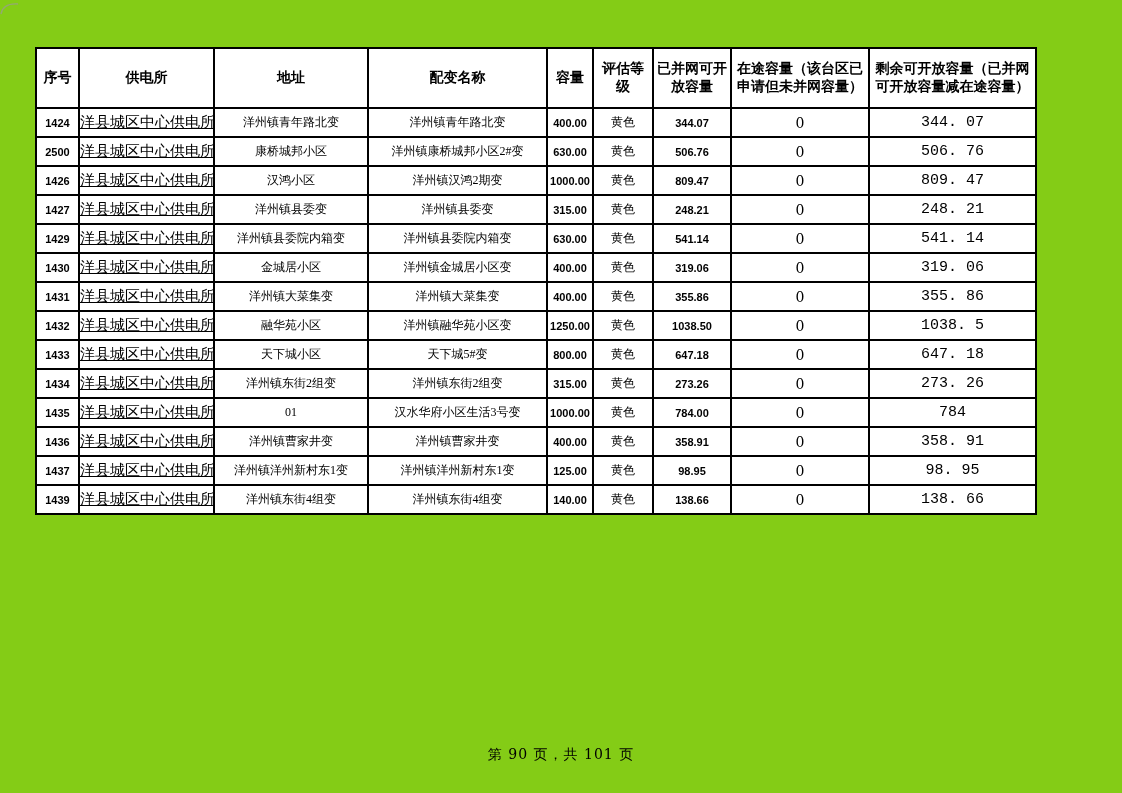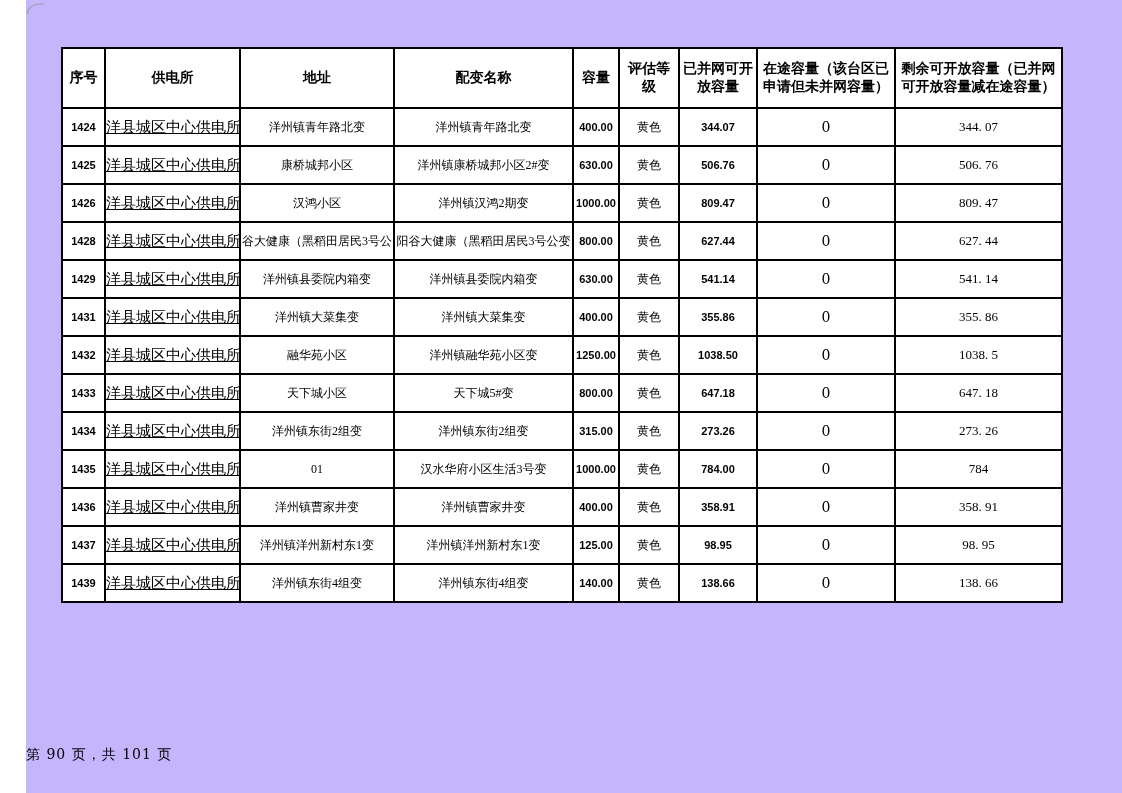--- a/index.html
+++ b/index.html
@@ -4,67 +4,68 @@
 <style>
   html, body { margin: 0; padding: 0; }
   body {
     width: 1122px; height: 793px;
     background: #ffffff;
     position: relative;
     overflow: hidden;
     color: #000;
     font-family: "Liberation Serif", serif;
   }
-  .page { position: absolute; inset: 0; background: #c4b5fd; margin-left: 26px; }
+  .page { position: absolute; inset: 0; background: #84cc16; }
 
   
   .corner-artifact { position: absolute; left: 0; top: 0; }
 
   table.cap-table {
     position: absolute;
     left: 35px; top: 47px;
     width: 1000px;
     border-collapse: collapse;
     table-layout: fixed;
     background: #fff;
   }
   .cap-table th, .cap-table td {
     border: 2px solid #000;
     text-align: center;
     vertical-align: middle;
     padding: 0;
     overflow: hidden;
   }
   .cap-table thead tr { height: 60px; }
-  .cap-table tbody tr { height: 38px; }
+  .cap-table tbody tr { height: 29px; }
   .cap-table th {
     font-family: "Liberation Serif", serif;
     font-weight: bold;
     font-size: 14px;
     line-height: 1.32;
     padding: 2px 3px;
     white-space: normal;
   }
   .cap-table td { white-space: nowrap; }
 
   td.c-seq, td.c-capacity, td.c-gridopen {
     font-family: "Liberation Sans", sans-serif;
     font-size: 11px;
     font-weight: 700;
   }
   td.c-station  { font-family: "Liberation Serif", serif; font-size: 15px; text-decoration: underline; }
   td.c-address, td.c-transformer { font-family: "Liberation Serif", serif; font-size: 12px; }
   td.c-grade    { font-family: "Liberation Serif", serif; font-size: 12px; text-align: center; }
   td.c-transit  { font-family: "DejaVu Serif", serif; font-size: 14px; }
-  td.c-remaining{ font-family: Liberation Serif, serif; font-size: 13px; }
+  td.c-remaining{ font-family: Liberation Mono, monospace; font-size: 15px; }
 
   .footer {
     position: absolute;
     left: 0; right: 0;
     top: 746px;
+    text-align: center;
     font-family: "DejaVu Serif", serif;
     font-size: 14px;
     letter-spacing: 1px;
     color: #000;
   }
 </style>
 </head>
 <body>
 
 <div class="page">
@@ -106,21 +107,21 @@
           <td class="c-address">洋州镇青年路北变</td>
           <td class="c-transformer">洋州镇青年路北变</td>
           <td class="c-capacity">400.00</td>
           <td class="c-grade">黄色</td>
           <td class="c-gridopen">344.07</td>
           <td class="c-transit">0</td>
           <td class="c-remaining">344. 07</td>
         </tr>
 
         <tr>
-          <td class="c-seq">1425</td>
+          <td class="c-seq">2500</td>
           <td class="c-station">洋县城区中心供电所</td>
           <td class="c-address">康桥城邦小区</td>
           <td class="c-transformer">洋州镇康桥城邦小区2#变</td>
           <td class="c-capacity">630.00</td>
           <td class="c-grade">黄色</td>
           <td class="c-gridopen">506.76</td>
           <td class="c-transit">0</td>
           <td class="c-remaining">506. 76</td>
         </tr>
 
@@ -129,45 +130,56 @@
           <td class="c-station">洋县城区中心供电所</td>
           <td class="c-address">汉鸿小区</td>
           <td class="c-transformer">洋州镇汉鸿2期变</td>
           <td class="c-capacity">1000.00</td>
           <td class="c-grade">黄色</td>
           <td class="c-gridopen">809.47</td>
           <td class="c-transit">0</td>
           <td class="c-remaining">809. 47</td>
         </tr>
 
-
-        <tr>
-          <td class="c-seq">1428</td>
-          <td class="c-station">洋县城区中心供电所</td>
-          <td class="c-address">谷大健康（黑稻田居民3号公</td>
-          <td class="c-transformer">阳谷大健康（黑稻田居民3号公变</td>
-          <td class="c-capacity">800.00</td>
-          <td class="c-grade">黄色</td>
-          <td class="c-gridopen">627.44</td>
-          <td class="c-transit">0</td>
-          <td class="c-remaining">627. 44</td>
-        </tr>
+        <tr>
+          <td class="c-seq">1427</td>
+          <td class="c-station">洋县城区中心供电所</td>
+          <td class="c-address">洋州镇县委变</td>
+          <td class="c-transformer">洋州镇县委变</td>
+          <td class="c-capacity">315.00</td>
+          <td class="c-grade">黄色</td>
+          <td class="c-gridopen">248.21</td>
+          <td class="c-transit">0</td>
+          <td class="c-remaining">248. 21</td>
+        </tr>
+
 
         <tr>
           <td class="c-seq">1429</td>
           <td class="c-station">洋县城区中心供电所</td>
           <td class="c-address">洋州镇县委院内箱变</td>
           <td class="c-transformer">洋州镇县委院内箱变</td>
           <td class="c-capacity">630.00</td>
           <td class="c-grade">黄色</td>
           <td class="c-gridopen">541.14</td>
           <td class="c-transit">0</td>
           <td class="c-remaining">541. 14</td>
         </tr>
 
+        <tr>
+          <td class="c-seq">1430</td>
+          <td class="c-station">洋县城区中心供电所</td>
+          <td class="c-address">金城居小区</td>
+          <td class="c-transformer">洋州镇金城居小区变</td>
+          <td class="c-capacity">400.00</td>
+          <td class="c-grade">黄色</td>
+          <td class="c-gridopen">319.06</td>
+          <td class="c-transit">0</td>
+          <td class="c-remaining">319. 06</td>
+        </tr>
 
         <tr>
           <td class="c-seq">1431</td>
           <td class="c-station">洋县城区中心供电所</td>
           <td class="c-address">洋州镇大菜集变</td>
           <td class="c-transformer">洋州镇大菜集变</td>
           <td class="c-capacity">400.00</td>
           <td class="c-grade">黄色</td>
           <td class="c-gridopen">355.86</td>
           <td class="c-transit">0</td>

